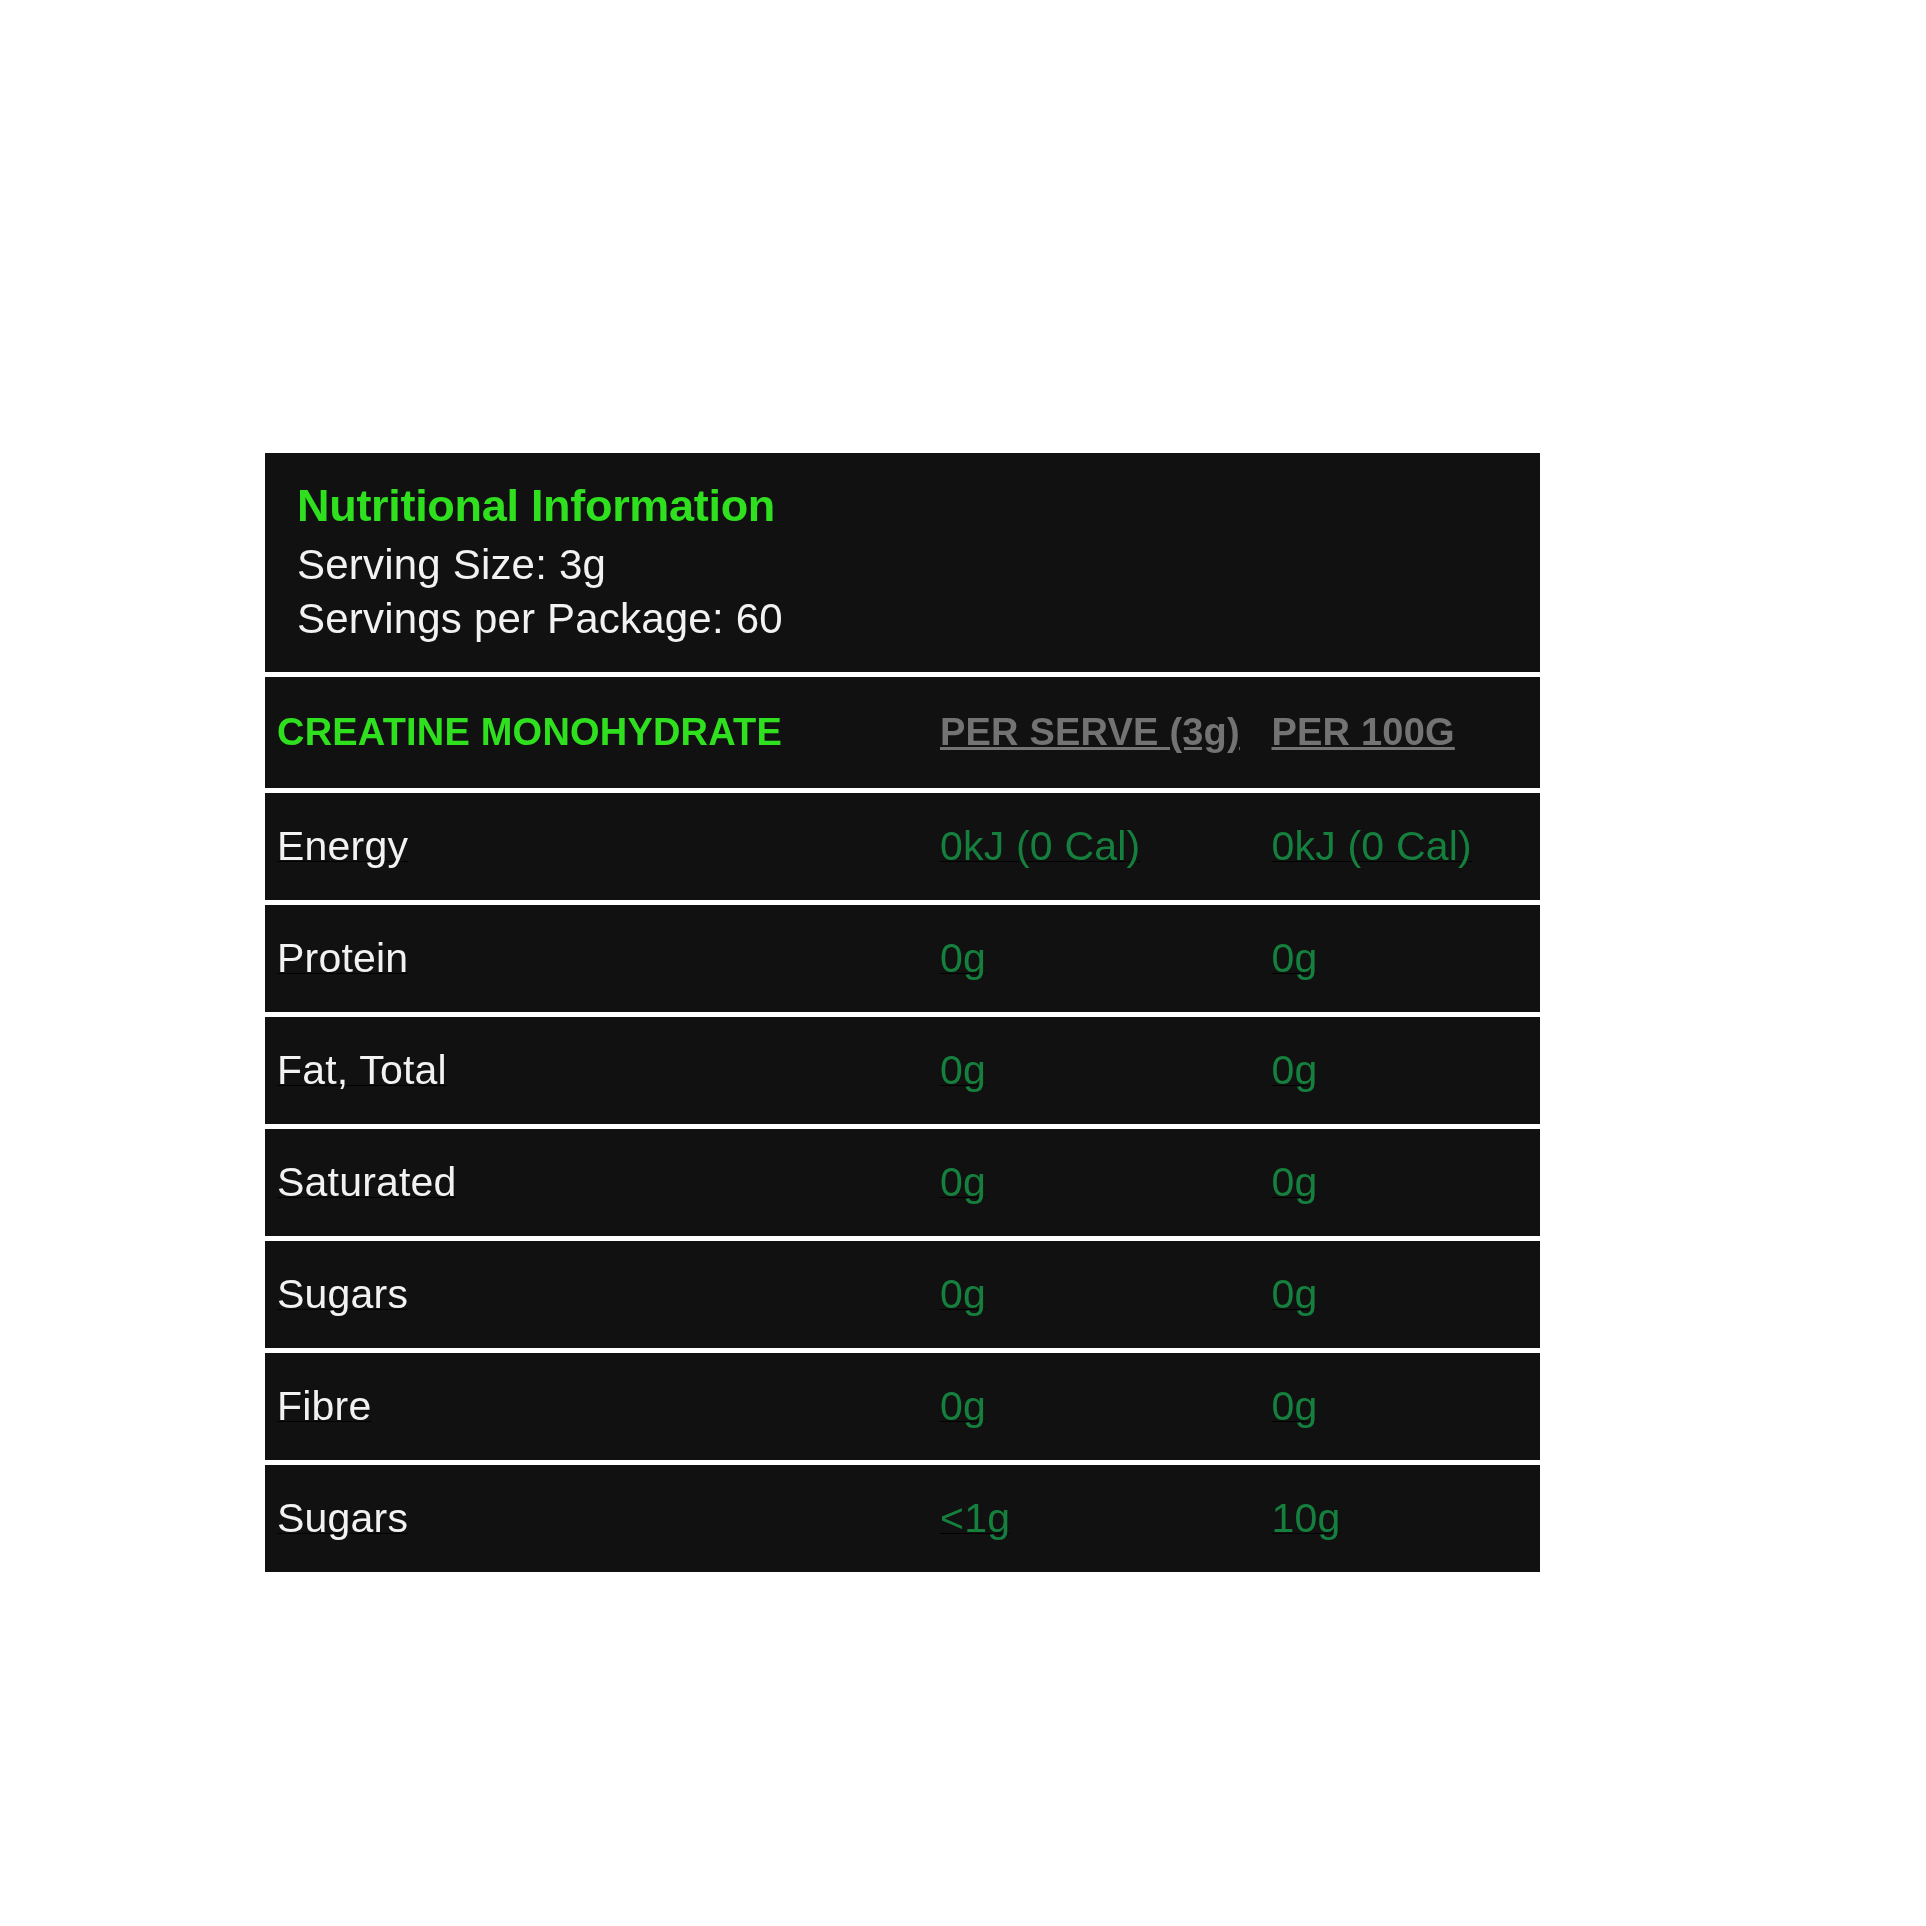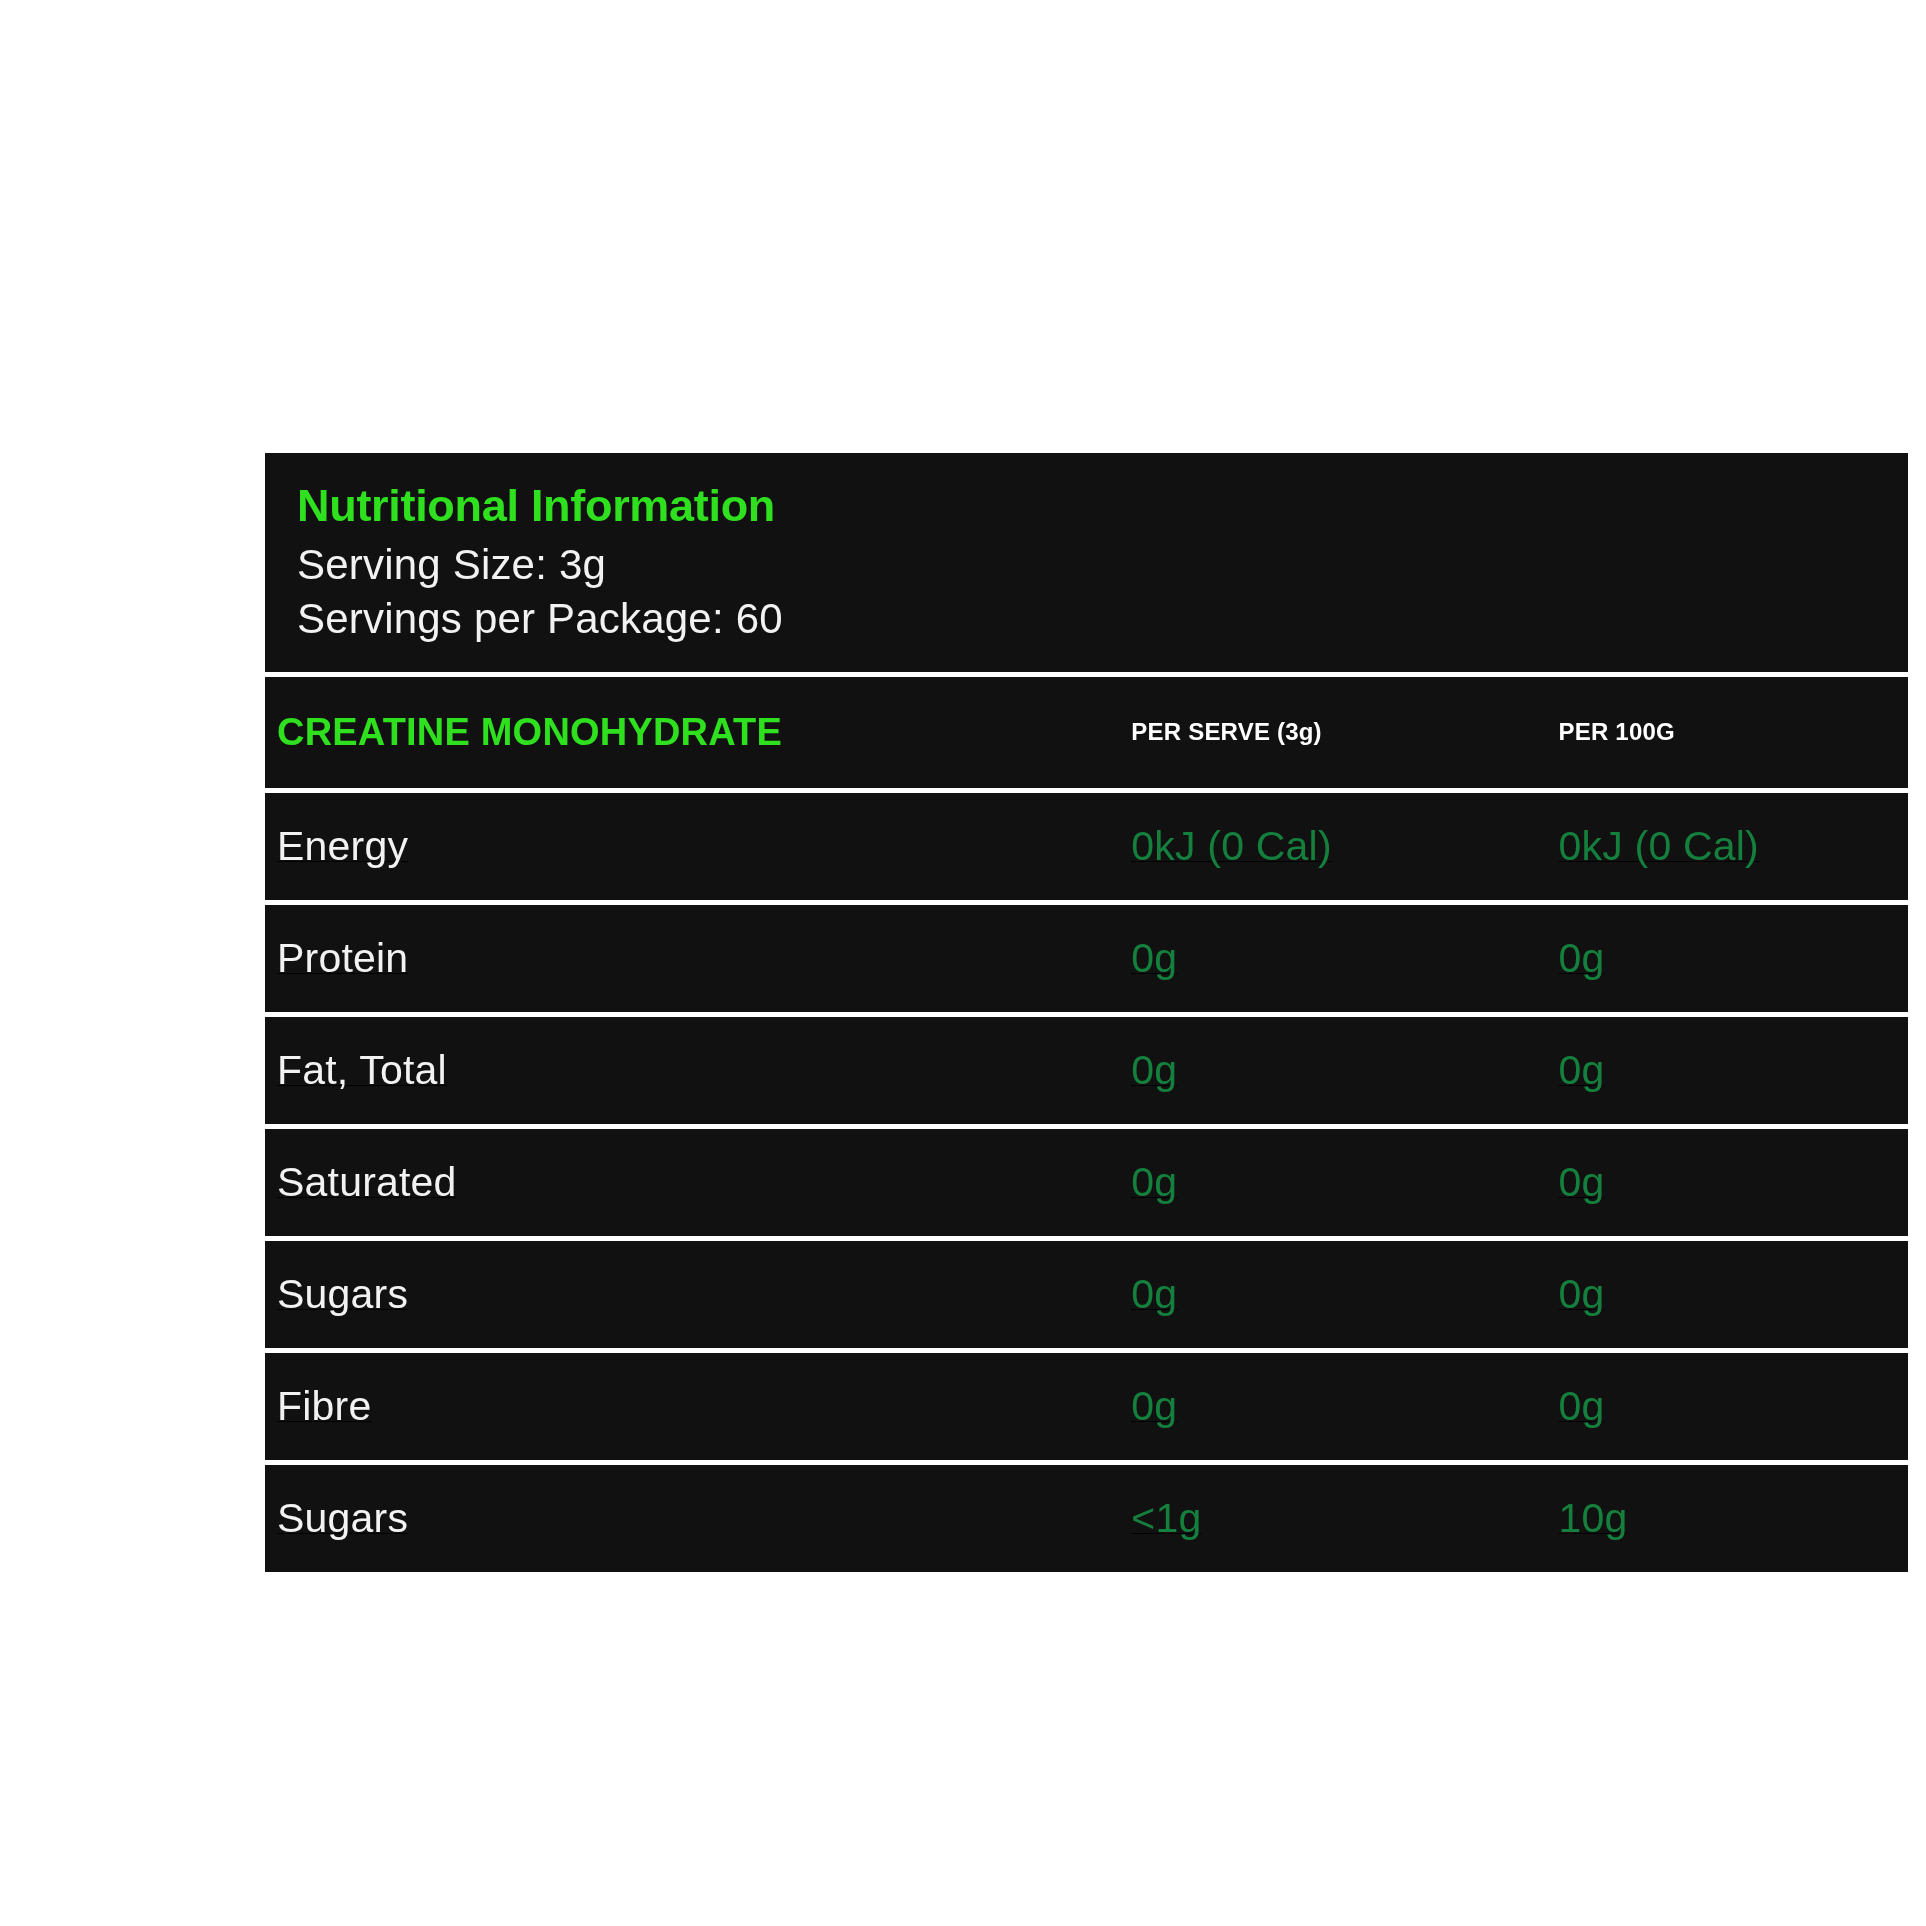--- a/index.html
+++ b/index.html
@@ -12,21 +12,21 @@
     height: 1927px;
     font-family: "Liberation Sans", sans-serif;
     position: relative;
     overflow: hidden;
   }
 
   .panel {
     position: absolute;
     left: 265px;
     top: 453px;
-    width: 1643px;
+    width: 1275px;
     background: #111111;
     box-sizing: border-box;
   }
 
   
   .header-block {
     padding: 26px 32px 26px 32px;
     background: #111111;
   }
   .nut-title {
@@ -86,25 +86,26 @@
   .cell-pad-val    { padding-left: 10px; padding-right: 10px; }
 
   .head-name {
     color: #2fe01f;
     font-size: 38px;
     font-weight: bold;
     letter-spacing: 0.2px;
     white-space: nowrap;
   }
   .head-val {
-    color: #ffffff;
-    font-size: 24px;
+    color: #737373;
+    font-size: 38px;
     font-weight: bold;
     letter-spacing: 0.2px;
     white-space: nowrap;
+    text-decoration: underline;
   }
   .row-name {
     color: #f2f2f2;
     font-size: 41px;
     font-weight: 400;
     letter-spacing: 0.2px;
     white-space: nowrap;
   }
   .row-val {
     color: #15803d;

